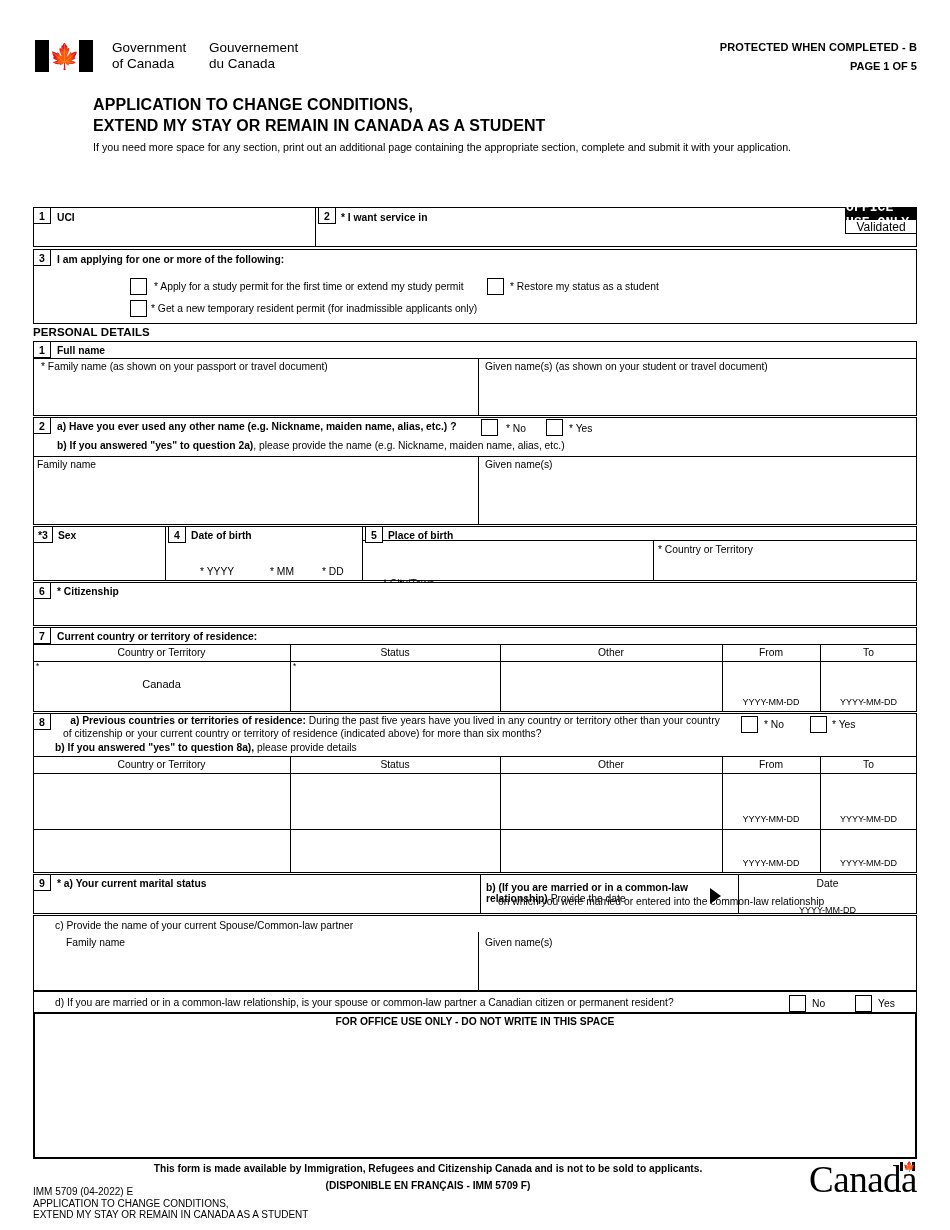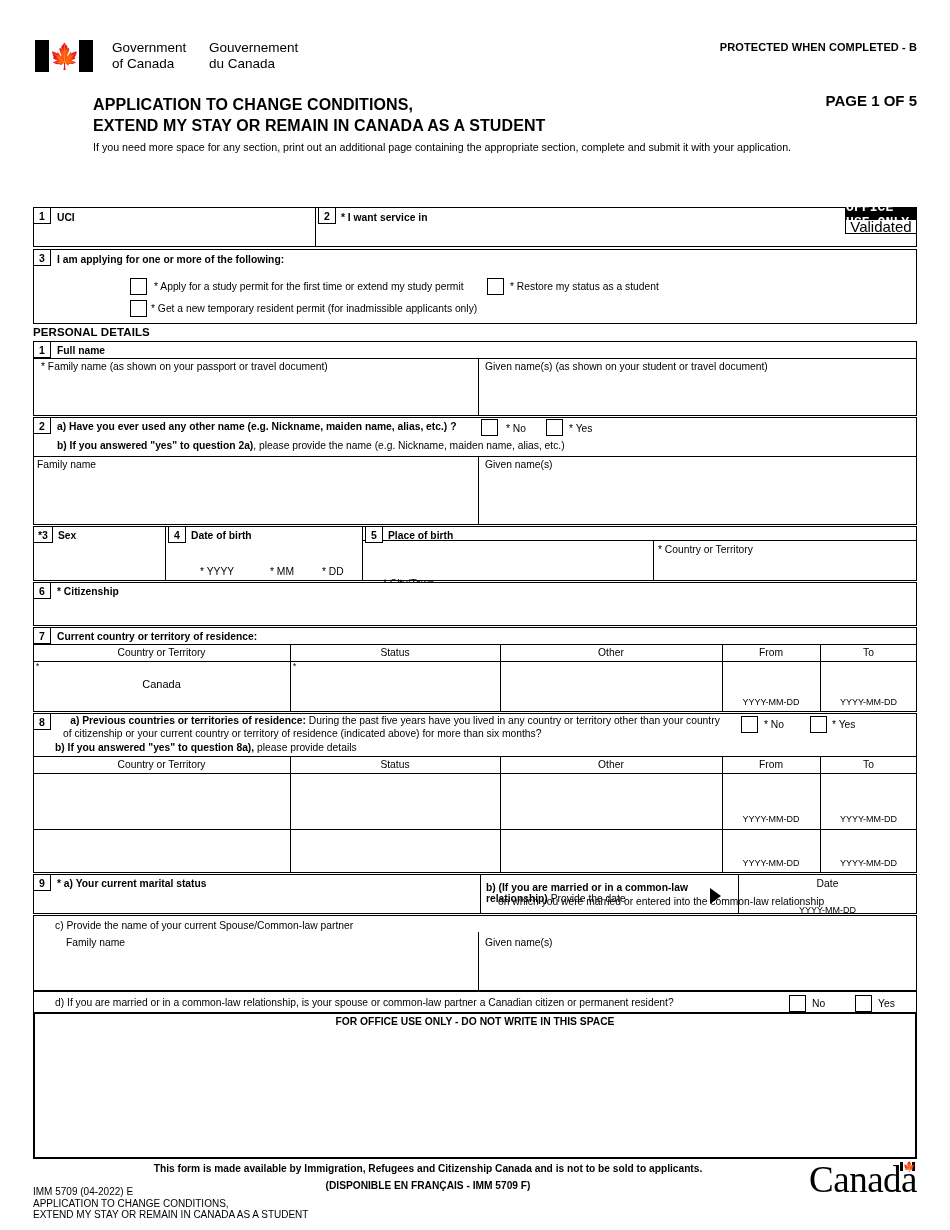--- a/index.html
+++ b/index.html
@@ -22,21 +22,21 @@
   .flag-right { left:44px; }
   .flag-leaf { position:absolute; left:18px; top:3px; width:24px; height:26px;
                display:flex; align-items:center; justify-content:center;
                font-size:25px; line-height:25px; color:#000; }
   .gov-text { position:absolute; left:112px; top:40px; font-size:13.5px; line-height:16px;
               font-family:"Liberation Sans", sans-serif; }
   .gov-col { display:inline-block; vertical-align:top; }
   .gov-col.en { width:97px; }
   .protected { position:absolute; right:33px; top:41px; font-size:11px; font-weight:bold;
                letter-spacing:0.1px; }
-  .pageof { position:absolute; right:33px; top:60px; font-size:15px; font-weight:bold;margin-top:32px; }
+  .pageof { position:absolute; right:33px; top:60px; font-size:11px; font-weight:bold; }
 
   .form-title { position:absolute; left:93px; top:94px; font-size:16px; font-weight:bold;
                 line-height:21px; letter-spacing:0.1px; }
   .subnote { position:absolute; left:93px; top:141px; font-size:10.7px; }
 
   
   .fbox { position:absolute; border:1.4px solid #000; background:#fff; }
   .vline { position:absolute; width:1.2px; background:#000; }
   .hline { position:absolute; height:1.2px; background:#000; }
 
@@ -55,21 +55,21 @@
 
   .secthead { position:absolute; font-size:11.5px; font-weight:bold; letter-spacing:0.1px; }
 
   
   .oub { position:absolute; border:1.5px solid #000; background:#fff; }
   .oub-strip { position:absolute; left:0; top:0; width:100%; height:11px;
                background:#000; color:#fff; font-size:13px; font-weight:bold;
                display:flex; align-items:center; justify-content:center;
                letter-spacing:0.1px;font-family:Liberation Mono, monospace; }
   .oub-val { position:absolute; left:0; top:11px; width:100%; height:13px;
-             font-size:15px; display:flex; align-items:center; justify-content:center; }
+             font-size:12px; display:flex; align-items:center; justify-content:center; }
 
   
   .arrow { position:absolute; width:0; height:0;
            border-top:8px solid transparent; border-bottom:8px solid transparent;
            border-left:11px solid #000; }
 
   
   .footline { position:absolute; font-size:10.2px; font-weight:bold; text-align:center; }
   .footid { position:absolute; font-size:10px; line-height:11.5px; }
   .wordmark { position:absolute; right:33px; top:1158px; font-family:"Liberation Serif", serif;

